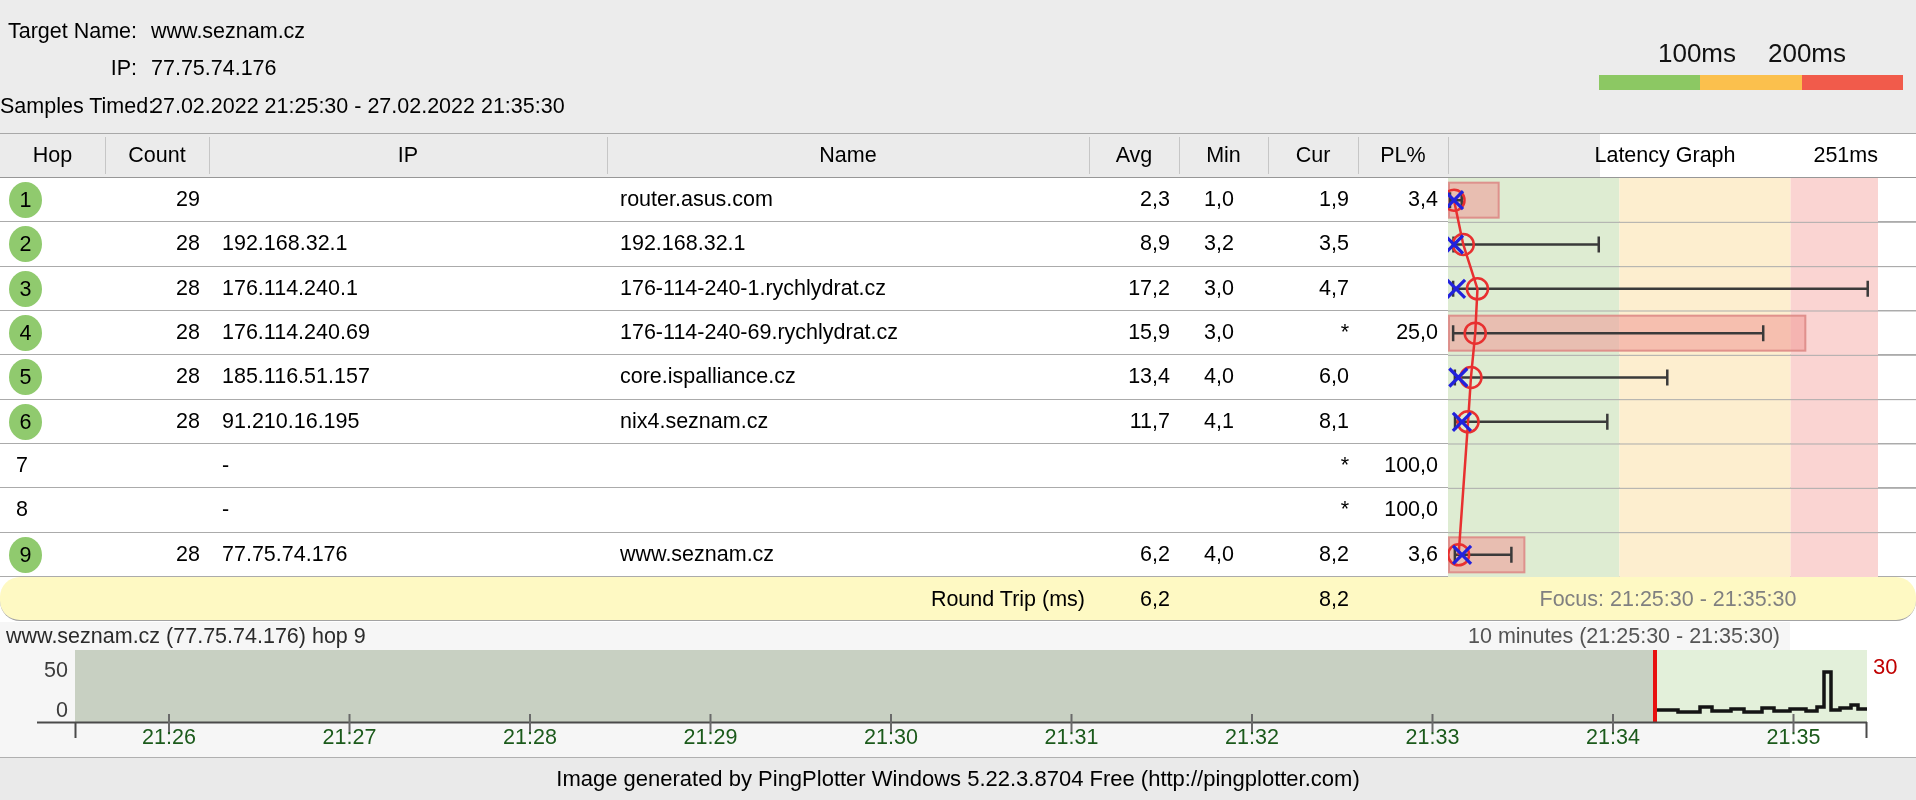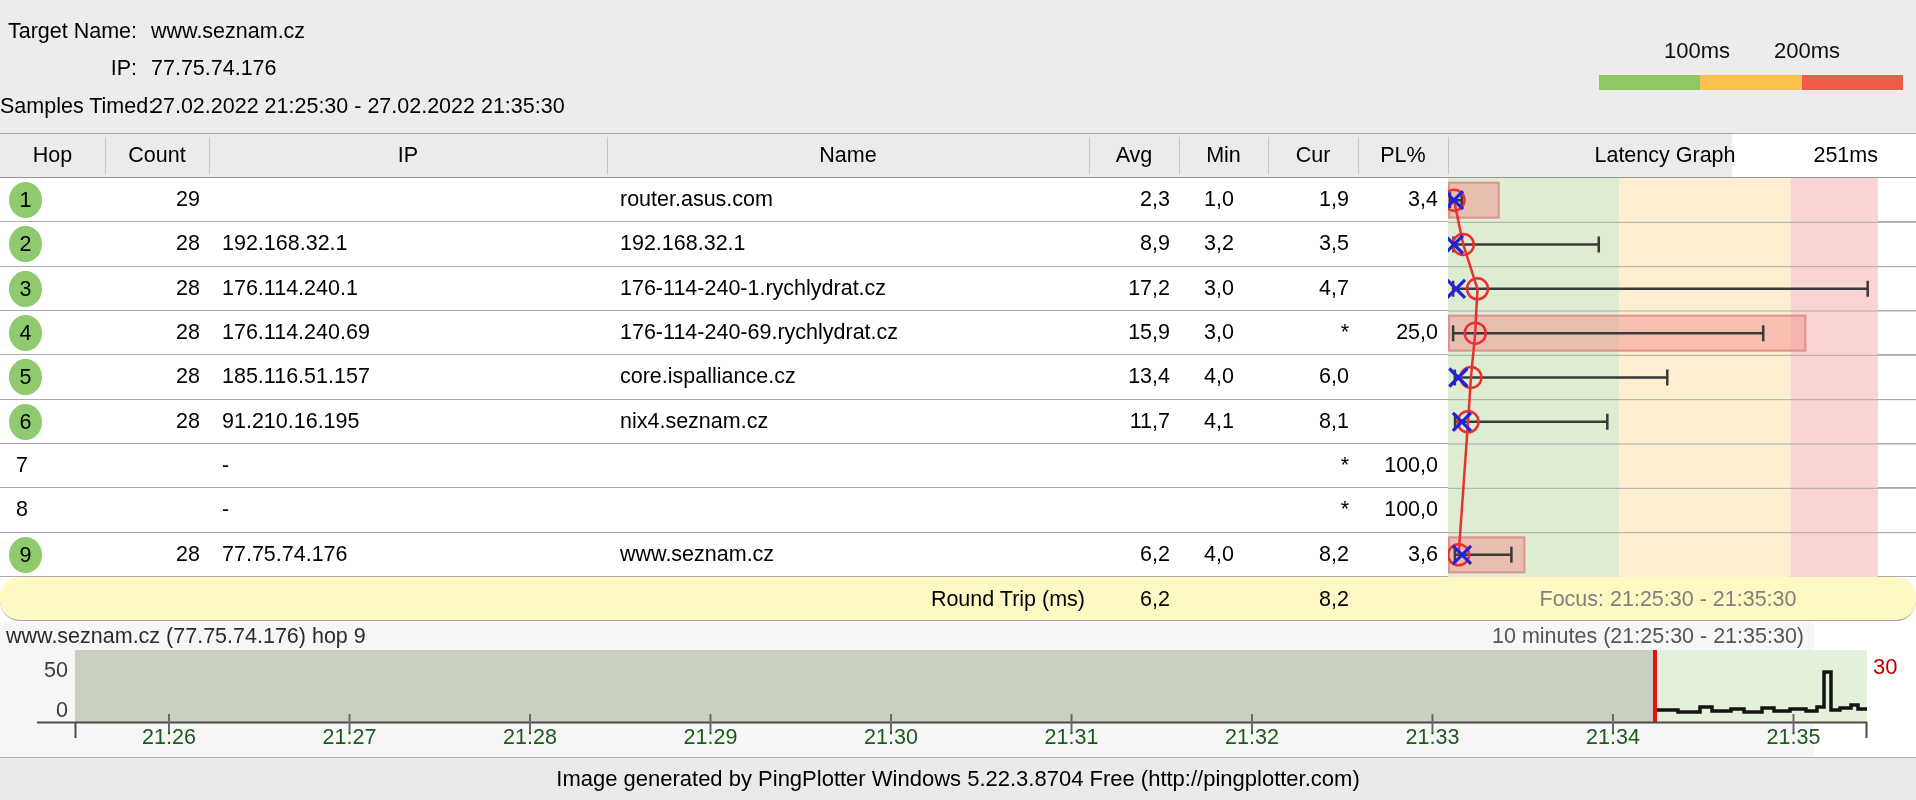--- a/index.html
+++ b/index.html
@@ -4,28 +4,28 @@
 <style>
   html,body{margin:0;padding:0;}
   body{width:1916px;height:800px;background:#ececec;font-family:"Liberation Sans",sans-serif;}
   #app{position:relative;width:1916px;height:800px;overflow:hidden;background:#fff;}
 
   
   #hdr{position:absolute;left:0;top:0;width:1916px;height:133px;background:#ececec;}
   .fld{position:absolute;height:28px;font-size:21.5px;color:#000;white-space:nowrap;}
   .fld-label{position:absolute;left:0;width:137px;text-align:right;}
   .fld-value{position:absolute;left:151px;}
-  #legend-labels{position:absolute;top:38px;left:1599px;width:304px;height:28px;font-size:22px;color:#111;}
+  #legend-labels{position:absolute;top:38px;left:1599px;width:304px;height:28px;font-size:26px;color:#111;}
   .leg-lab{position:absolute;width:120px;text-align:center;}
   #legend-bar{position:absolute;left:1599px;top:75px;width:304px;height:15px;display:flex;}
   #legend-bar div{flex:1 1 0;}
 
   
   .hline{position:absolute;left:0;width:1916px;height:1px;}
-  #thead{position:absolute;left:0;top:134px;width:1732px;height:43px;background:#ebebeb;
+  #thead{position:absolute;left:0;top:134px;width:1600px;height:43px;background:#ebebeb;
          font-size:21.5px;line-height:43px;color:#000;}
   .hc{position:absolute;top:0;height:43px;text-align:center;white-space:nowrap;}
   .vsep{position:absolute;top:3px;height:37px;width:1px;background:#c6c6c6;}
 
   
   #tbody{position:absolute;left:0;top:178px;width:1916px;height:399px;background:#fff;}
   .row{position:absolute;left:0;width:1916px;box-sizing:border-box;border-bottom:1px solid #ababab;
        font-size:21.5px;color:#000;}
   .cell{position:absolute;top:0;white-space:nowrap;overflow:hidden;}
   .c-count{left:105px;width:95px;text-align:right;}
@@ -39,21 +39,21 @@
   .hop-badge{position:absolute;left:9px;width:33px;text-align:center;border-radius:50%;color:#000;}
   #latgraph{position:absolute;left:1448px;top:178px;}
 
   
   #summary{position:absolute;left:0;top:577px;width:1916px;height:44px;background:#fef9c3;
            font-size:21.5px;line-height:44px;color:#000;border-bottom:1px solid #a3a3a3;box-sizing:border-box;border-radius:20px;}
   #sum-label{position:absolute;left:607px;width:478px;text-align:right;}
   #sum-focus{position:absolute;left:1448px;width:440px;text-align:center;color:#808080;}
 
   
-  #timeline{position:absolute;left:0;top:622px;width:1790px;height:135px;background:#f6f6f6;padding-left:24px;}
+  #timeline{position:absolute;left:0;top:622px;width:1790px;height:135px;background:#f6f6f6;}
   #tl-title{position:absolute;left:6px;top:2px;font-size:21.5px;color:#2b2b2b;white-space:nowrap;}
   #tl-range{position:absolute;right:10px;top:2px;font-size:21.5px;color:#555;white-space:nowrap;}
   #tl-svg{position:absolute;left:0;top:26px;}
 
   
   #footer{position:absolute;left:0;top:757px;width:1916px;height:43px;background:#eaeaea;
           border-top:1px solid #b0b0b0;box-sizing:border-box;text-align:center;
           font-size:22px;line-height:41px;color:#000;}
 </style>
 </head>

